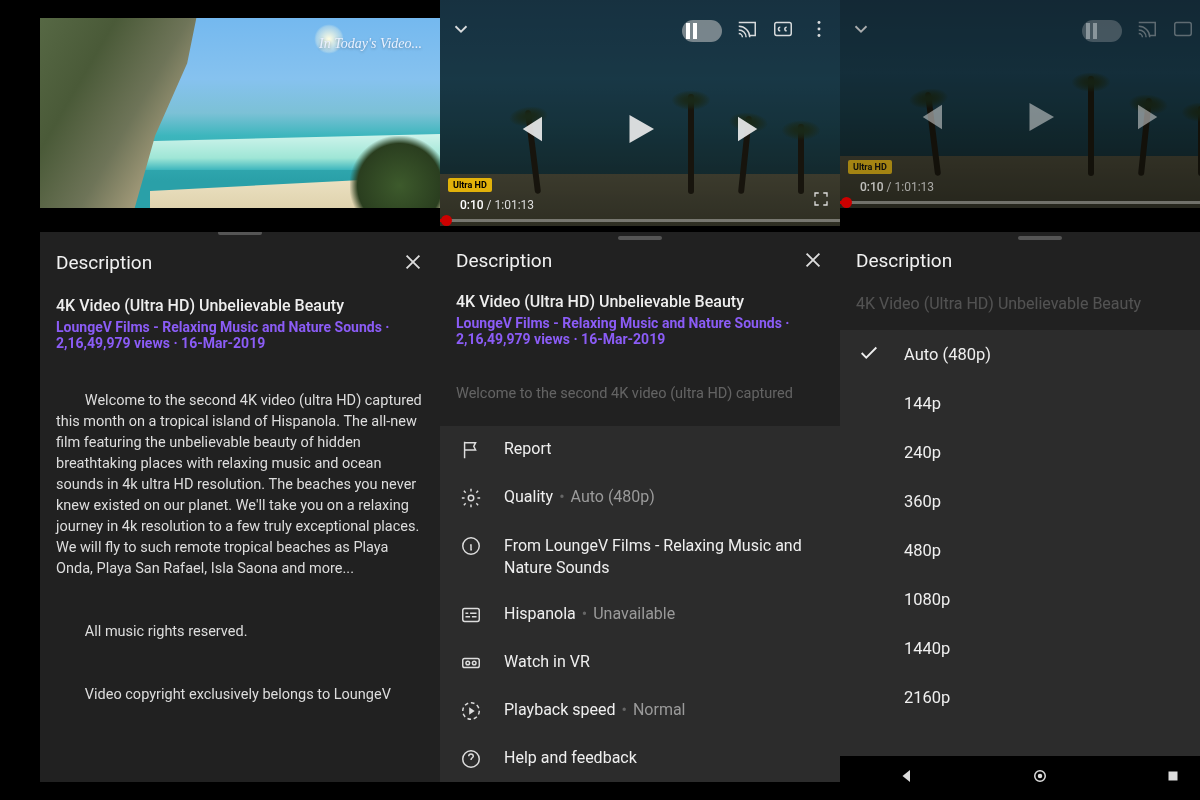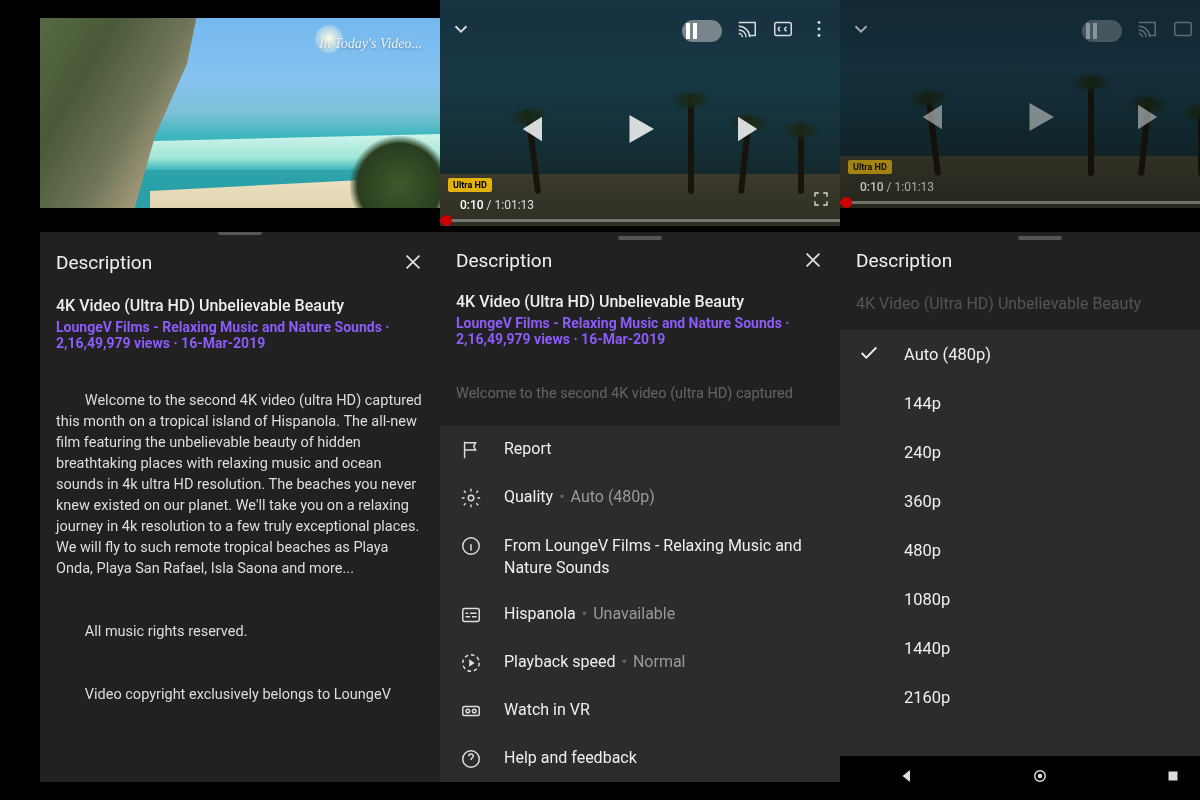--- a/index.html
+++ b/index.html
@@ -244,35 +244,35 @@
             <svg viewBox="0 0 24 24">
               <rect x="3" y="5" width="18" height="14" rx="2"></rect>
               <path d="M6 14h5M13 14h5M6 10h3M11 10h7"></path>
             </svg>
           </span>
         <span><span>Hispanola</span><span class="sep">•</span><span class="sub">Unavailable</span></span>
       </div>
       <div class="mrow">
         <span class="micon">
             <svg viewBox="0 0 24 24">
-              <circle cx="12" cy="12" r="9" stroke-dasharray="4 3"></circle>
-              <path d="M10 8l6 4-6 4z" fill="#ddd" stroke="none"></path>
-            </svg>
-          </span>
-        <span><span>Playback speed</span><span class="sep">•</span><span class="sub">Normal</span></span>
-      </div>
-      <div class="mrow">
-        <span class="micon">
-            <svg viewBox="0 0 24 24">
               <rect x="3" y="7" width="18" height="10" rx="2"></rect>
               <circle cx="8.5" cy="12" r="2"></circle>
               <circle cx="15.5" cy="12" r="2"></circle>
             </svg>
           </span>
         <span>Watch in VR</span>
+      </div>
+      <div class="mrow">
+        <span class="micon">
+            <svg viewBox="0 0 24 24">
+              <circle cx="12" cy="12" r="9" stroke-dasharray="4 3"></circle>
+              <path d="M10 8l6 4-6 4z" fill="#ddd" stroke="none"></path>
+            </svg>
+          </span>
+        <span><span>Playback speed</span><span class="sep">•</span><span class="sub">Normal</span></span>
       </div>
       <div class="mrow">
         <span class="micon">
             <svg viewBox="0 0 24 24">
               <circle cx="12" cy="12" r="9"></circle>
               <path d="M9.5 9a2.5 2.5 0 115 0c0 1.5-2.5 2-2.5 4M12 17h.01"></path>
             </svg>
           </span>
         <span>Help and feedback</span>
       </div>

